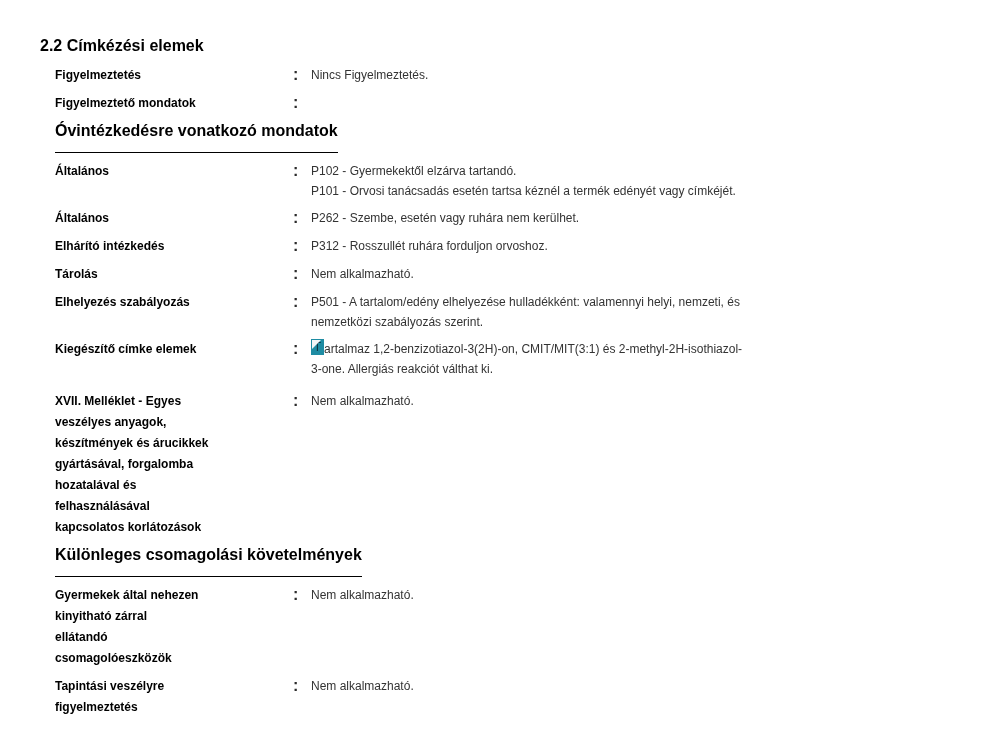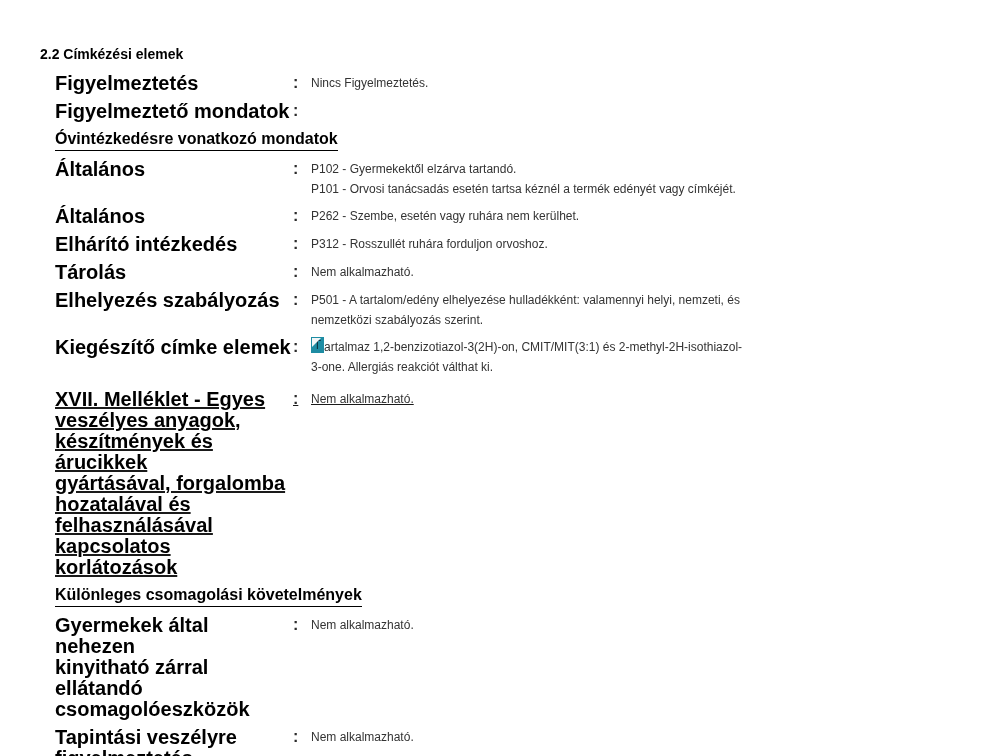--- a/index.html
+++ b/index.html
@@ -12,51 +12,51 @@
     width: 1000px;
     height: 756px;
     background: #ffffff;
     font-family: "Liberation Sans", sans-serif;
     color: #1a1a1a;
     box-sizing: border-box;
     padding: 36px 30px 0 40px;
     overflow: hidden;
   }
   .section-title {
-    font-size: 14px;
+    font-size: 16px;
     font-weight: 700;
     color: #000000;
-    margin: 8px 0 9px 0;
+    margin: 0 0 9px 0;
     line-height: 20px;
   }
   .subheading {
     font-size: 16px;
     font-weight: 700;
     color: #000000;
     line-height: 20px;
     margin: 2px 0 8px 15px;
   }
   .subheading > span {
     display: inline-block;
     border-bottom: 1.5px solid #000000;
-    padding-bottom: 1px;
+    padding-bottom: 11px;
     text-align: center;
   }
   .row {
     display: flex;
     align-items: flex-start;
     margin: 0 0 7px 15px;
   }
-  .row.gap-before { margin-top: 12px; text-decoration: underline; }
+  .row.gap-before { margin-top: 12px; }
   .label {
     width: 238px;
     flex: 0 0 238px;
     font-weight: 700;
     color: #000000;
-    font-size: 20px;
+    font-size: 12px;
     line-height: 21px;
   }
   .colon {
     flex: 0 0 18px;
     font-weight: 700;
     color: #2b2b2b;
     font-size: 16px;
     line-height: 20px;
     text-align: left;
   }

